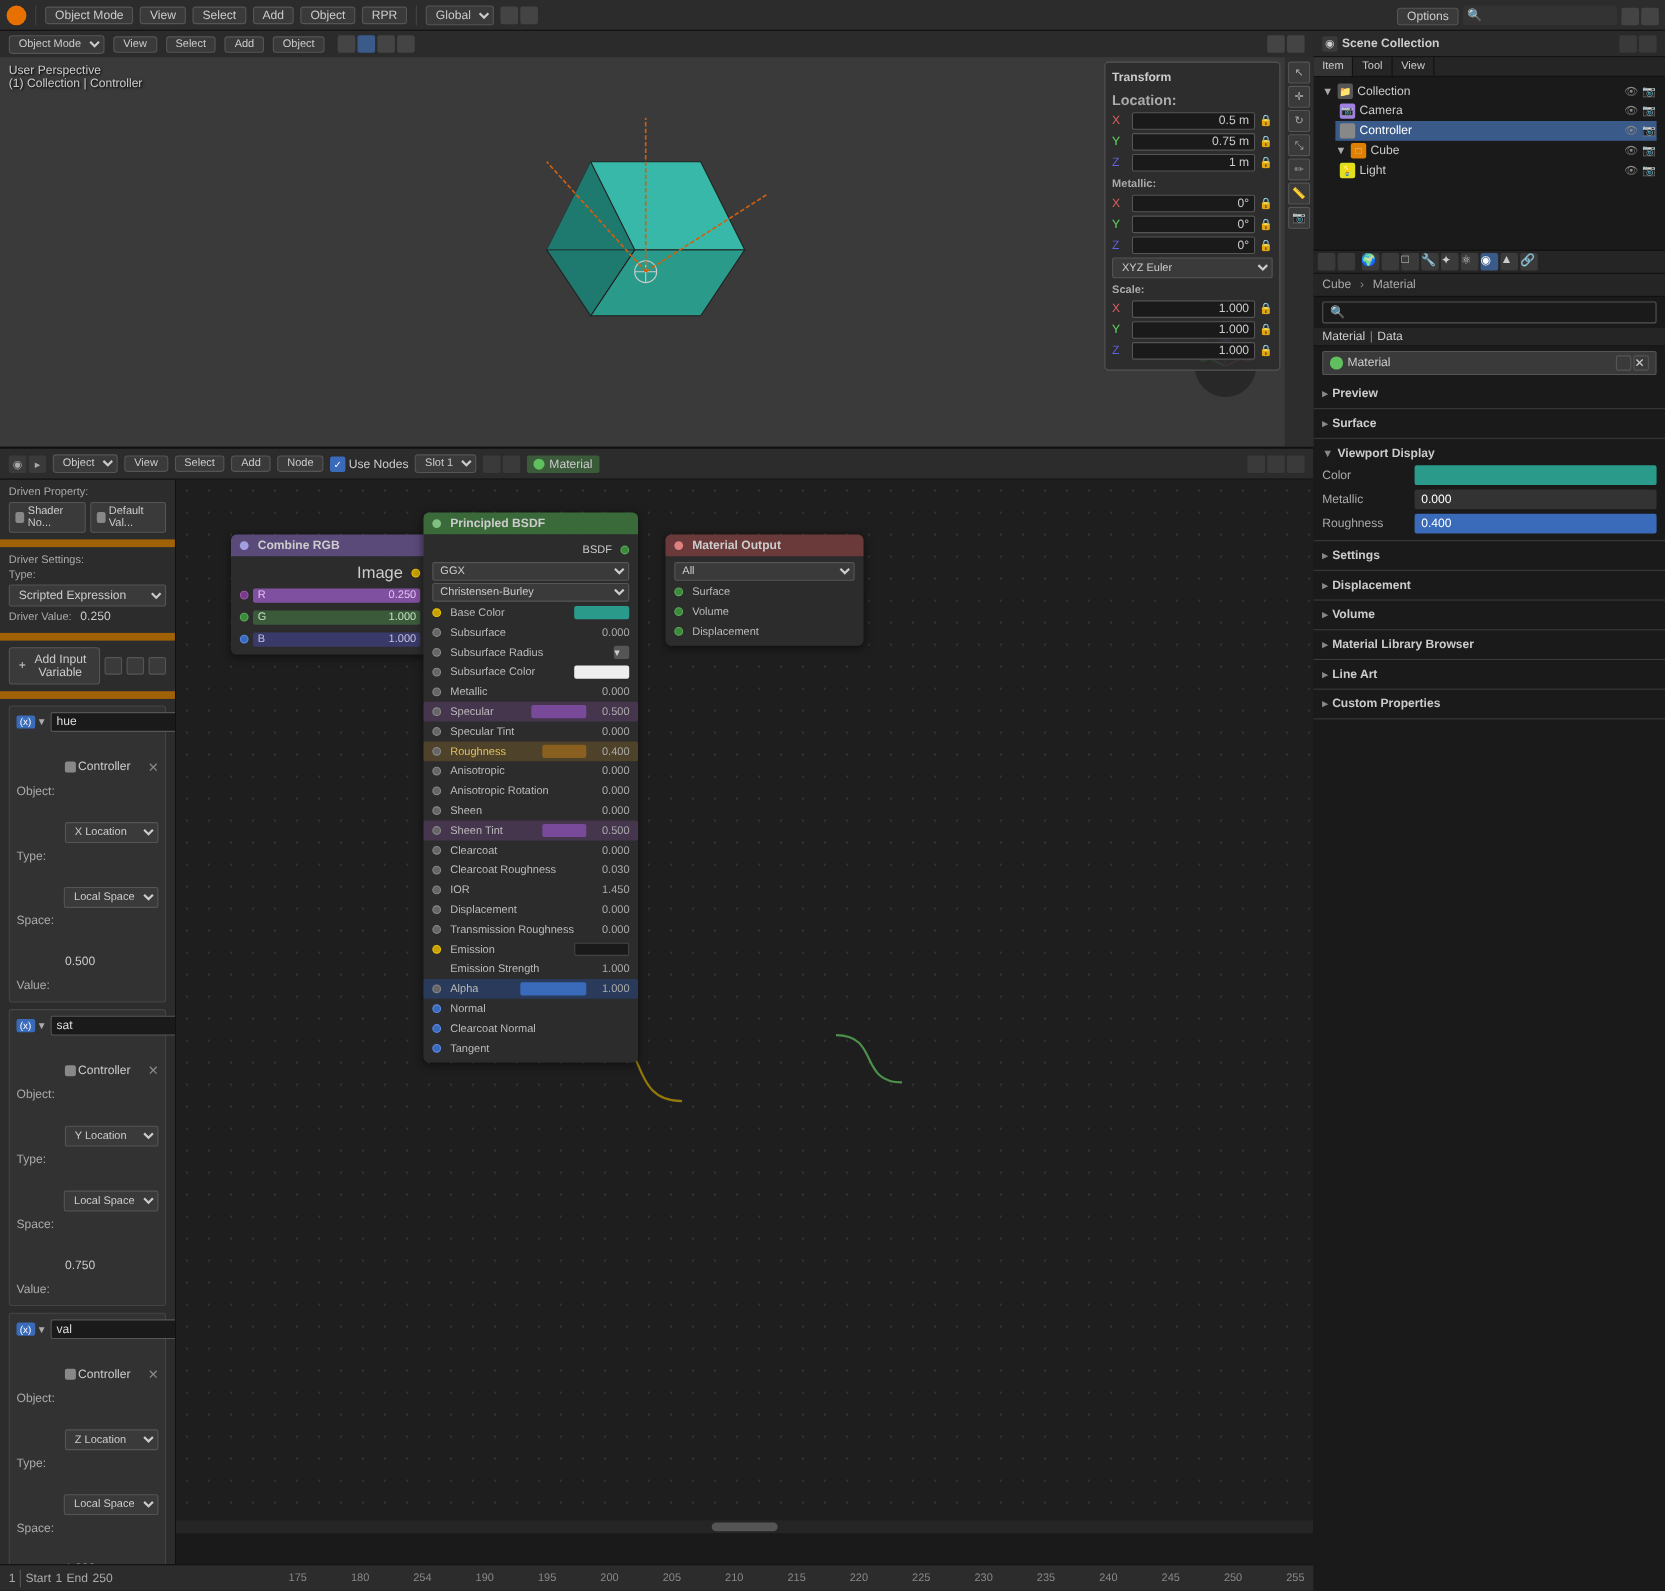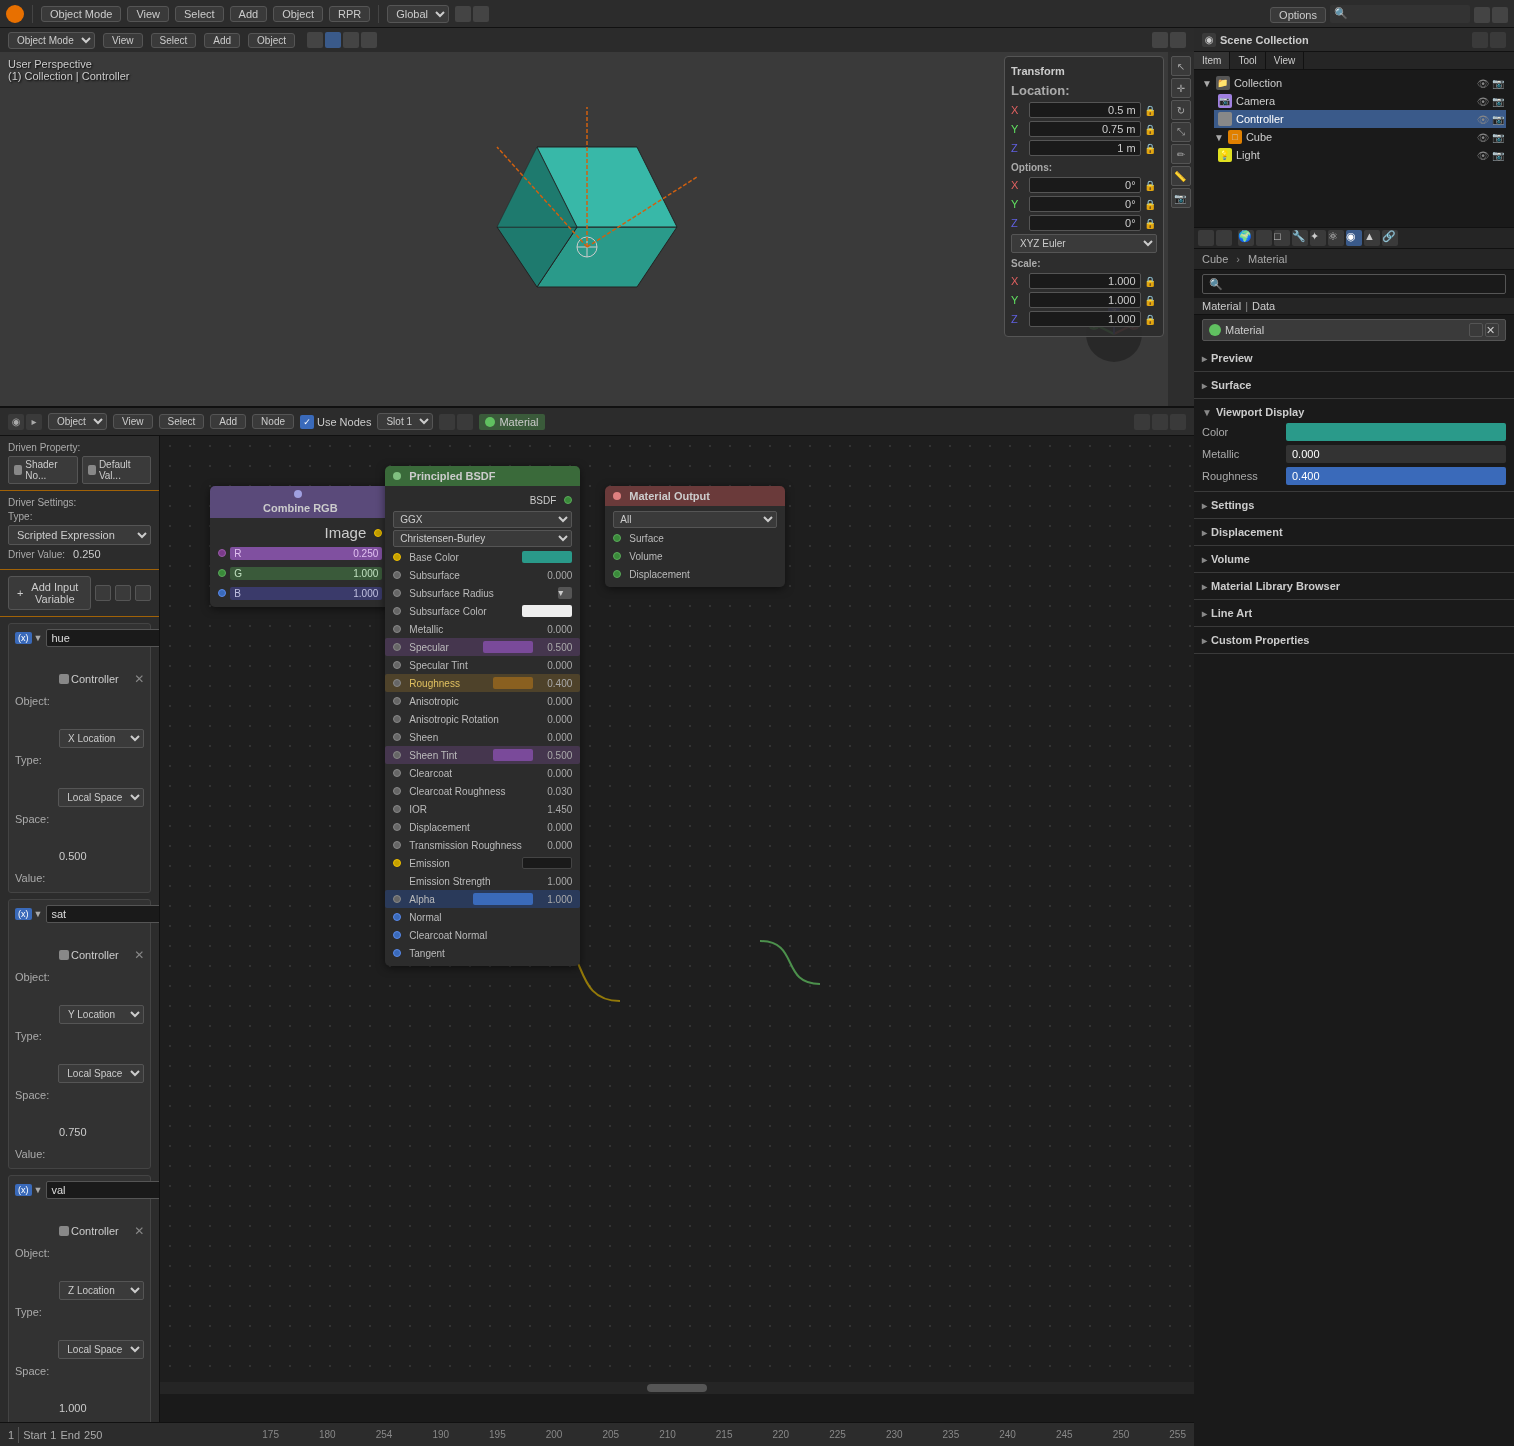--- a/index.html
+++ b/index.html
@@ -49,21 +49,21 @@
     }
     .top-bar-right { margin-left: auto; display: flex; gap: 4px; align-items: flex-end; }
 
     
     .main-layout {
       display: flex;
       height: calc(100% - 28px);
     }
     .panel-section {
       padding: 6px 8px;
-      border-bottom: 1px solid #a16207;
+      border-bottom: 7px solid #a16207;
     }
     .panel-label {
       color: #aaa;
       font-size: 10px;
       margin-bottom: 3px;
     }
     .panel-row {
       display: flex;
       align-items: center;
       gap: 4px;
@@ -588,21 +588,21 @@
           <div class="transform-row">
             <span class="transform-label" style="color:#60e060;">Y</span>
             <span class="transform-value">0.75 m</span>
             <span style="color:#888;font-size:10px;">🔒</span>
           </div>
           <div class="transform-row">
             <span class="transform-label" style="color:#6060e0;">Z</span>
             <span class="transform-value">1 m</span>
             <span style="color:#888;font-size:10px;">🔒</span>
           </div>
-          <div class="transform-section-label" style="font-size:10px;color:#aaa;margin-top:4px;">Options:</div>
+          <div class="transform-section-label" style="font-size:10px;color:#aaa;margin-top:4px;">Metallic:</div>
           <div class="transform-row">
             <span class="transform-label" style="color:#e06060;">X</span>
             <span class="transform-value">0°</span>
             <span style="color:#888;font-size:10px;">🔒</span>
           </div>
           <div class="transform-row">
             <span class="transform-label" style="color:#60e060;">Y</span>
             <span class="transform-value">0°</span>
             <span style="color:#888;font-size:10px;">🔒</span>
           </div>
@@ -853,21 +853,21 @@
         <div class="node-editor-canvas" style="position:relative;overflow:hidden;">
 
           <svg class="node-connections">
 
             <path d="M 390 505 C 430 505 410 565 460 565" stroke="#c4a000" stroke-width="2" fill="none" opacity="0.7"></path>
 
             <path d="M 600 505 C 640 505 620 548 660 548" stroke="#60c060" stroke-width="2" fill="none" opacity="0.7"></path>
           </svg>
 
           <div class="node node-combine-rgb" style="left:50px;top:50px;width:155px;">
-            <div class="node-header" style="background:#5a4a7a;flex-direction:column;">
+            <div class="node-header" style="background:#5a4a7a;">
               <div style="width:8px;height:8px;border-radius:50%;background:#a0a0e0;margin-right:4px;"></div>
               <span>Combine RGB</span>
             </div>
             <div class="node-body">
 
               <div class="node-row" style="justify-content:flex-end;">
                 <span style="font-size:15px;color:#ccc;">Image</span>
                 <div class="node-socket socket-yellow" style="margin-left:4px;"></div>
               </div>
 

